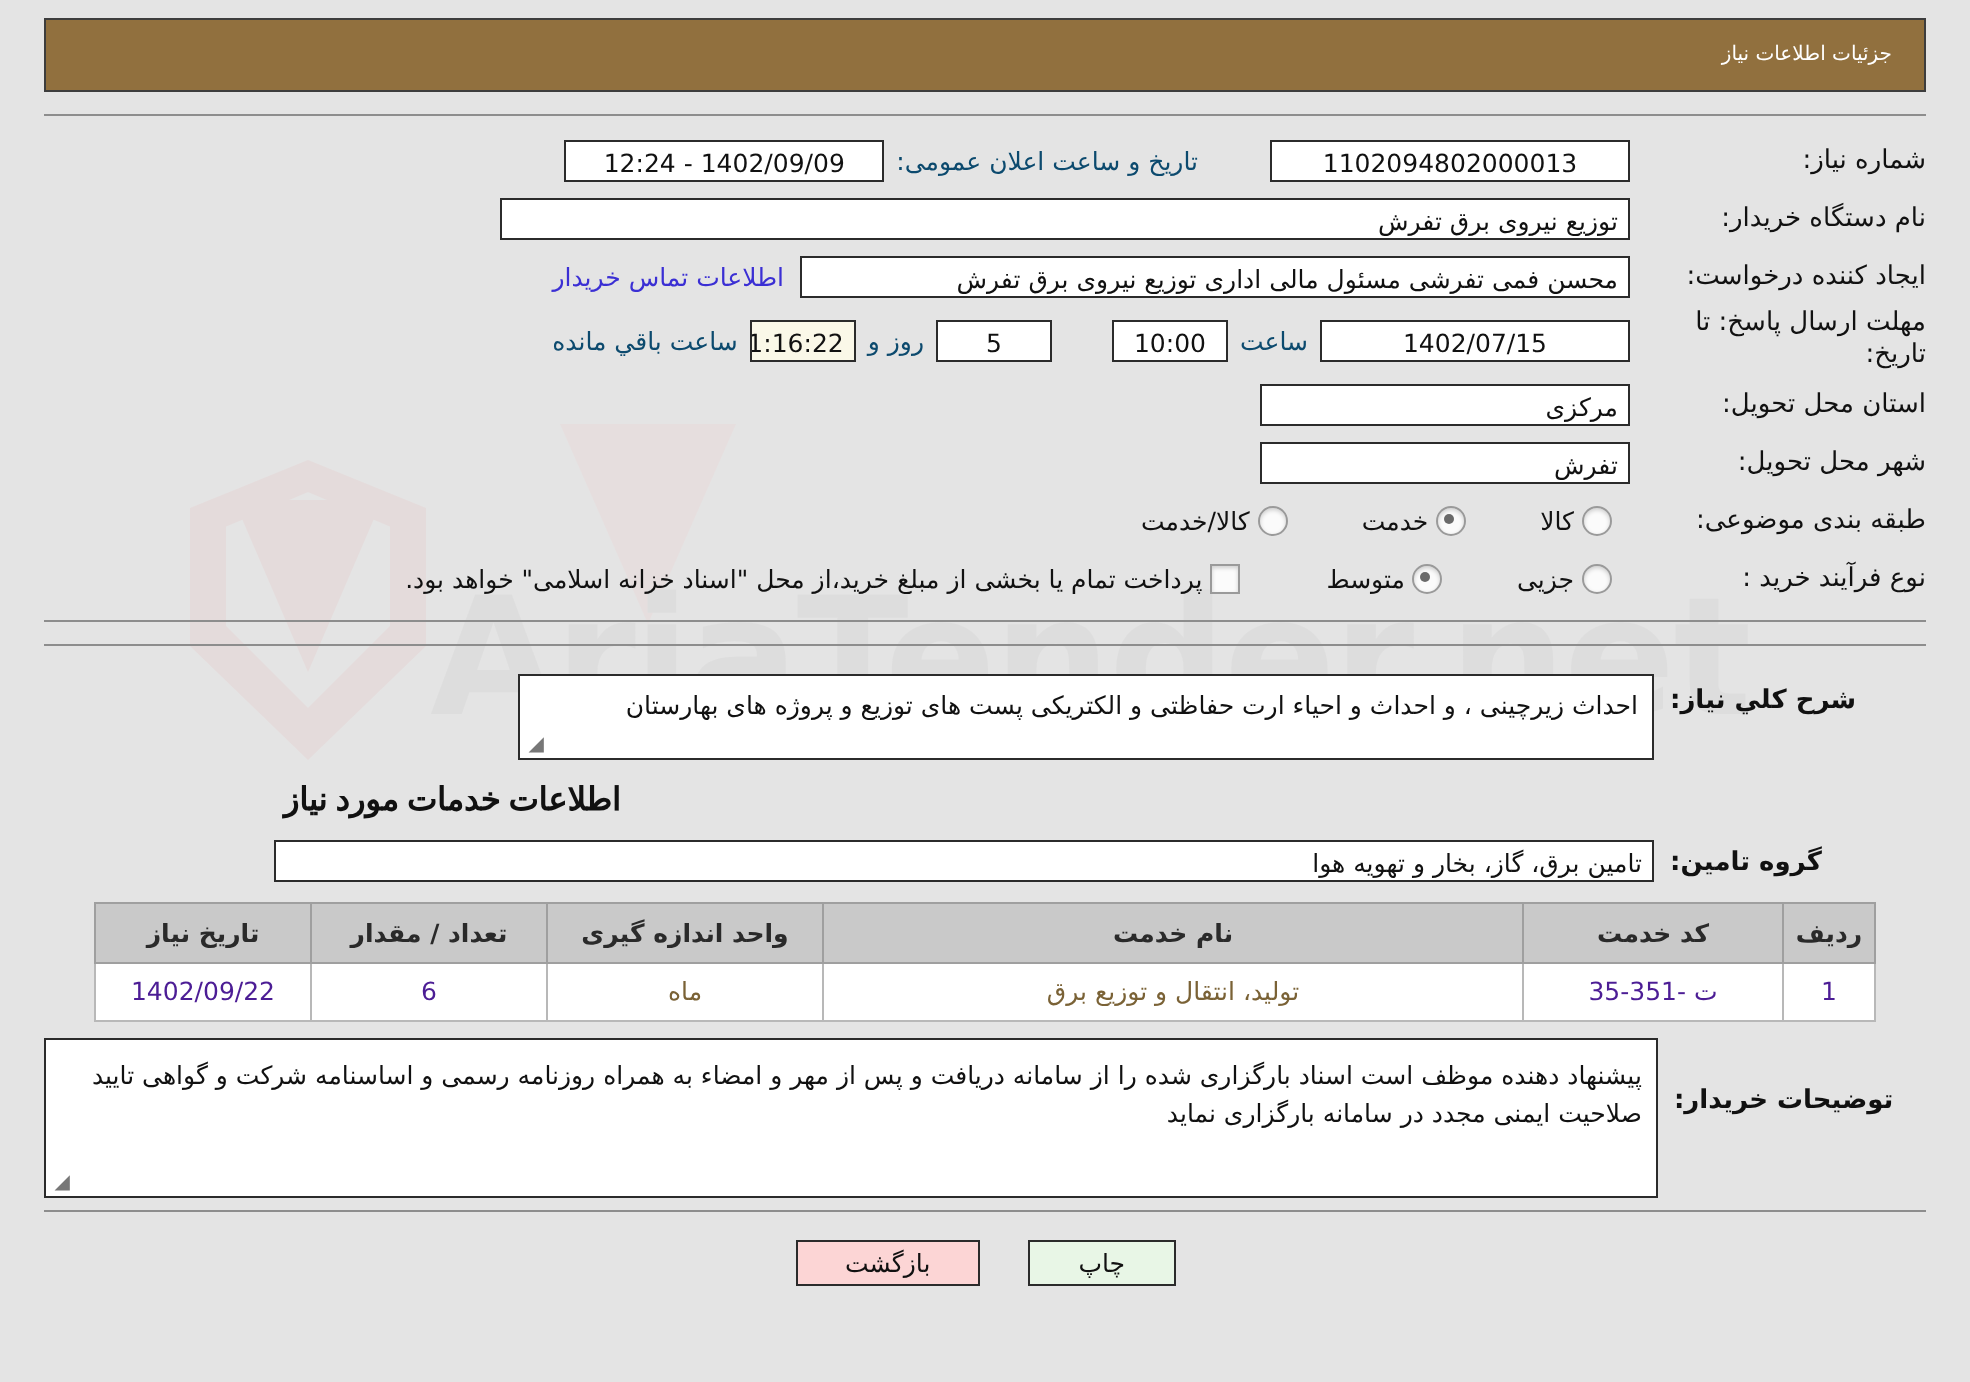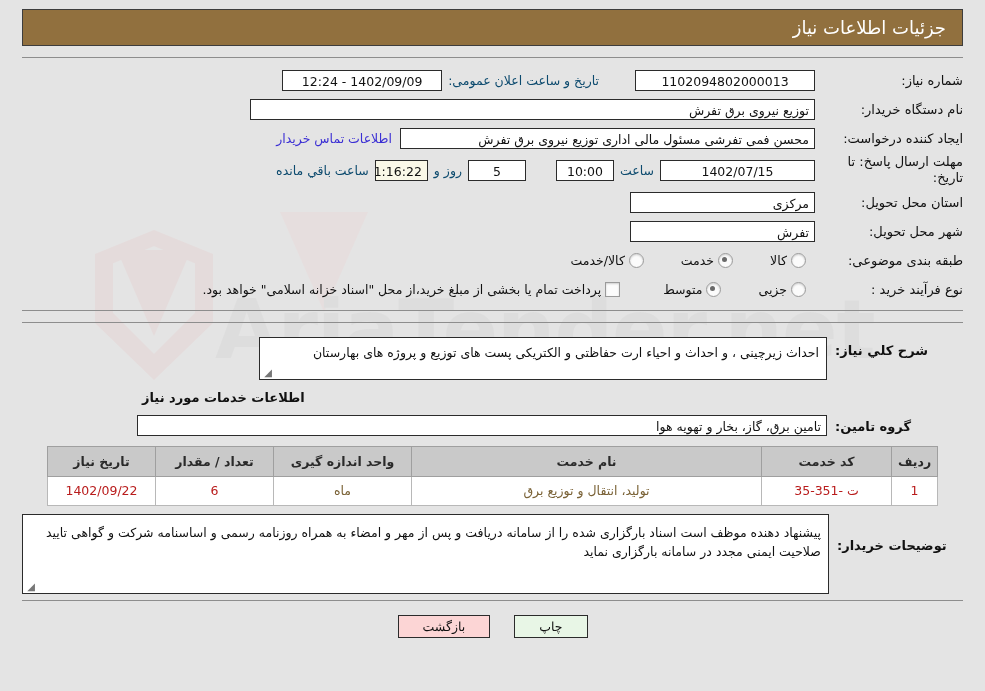--- a/index.html
+++ b/index.html
@@ -89,21 +89,21 @@
     background: #91703e;
     border: 1px solid #3d3d3d;
     box-sizing: border-box;
     display: flex;
     align-items: center;
     justify-content: flex-start;
     padding-right: 16px;
   }
   .titlebar .title {
     color: #ffffff;
-    font-size: 18px;
+    font-size: 10px;
   }
 
   .panel {
     margin: 11px 22px 0 22px;
     border-top: 1px solid #8d8d8d;
     border-bottom: 1px solid #8d8d8d;
     background: transparent;
     padding: 8px 0 6px 0;
     box-sizing: border-box;
   }
@@ -213,26 +213,27 @@
   .ta .grip{
     position:absolute;
     left:2px; bottom:1px;
     width:10px;height:10px;
     color:#777;
     font-size:10px;
     line-height:10px;
   }
 
   .section-head{
-    font-size:13px;
+    font-size:16px;
     font-weight:bold;
     color:#111;
     margin: 10px 0 6px 0;
     padding-left: 120px;
     text-align:left;
+    font-family:Liberation Serif, serif;
   }
 
   
   table.grid {
     border-collapse: collapse;
     margin: 6px auto 0 auto;
     width: 890px;
     font-size: 12.5px;
     table-layout: fixed;
   }
@@ -245,21 +246,21 @@
     font-size: 12.5px;
     text-align: center;
   }
   table.grid td {
     background: #ffffff;
     border: 1px solid #b8b8b8;
     height: 26px;
     text-align: center;
     color: #6b5b3a;
   }
-  table.grid td.num { color:#b91c1c; }
+  table.grid td.num { color:#4c1d95; }
   table.grid td.name { color:#7a6236; }
 
   
   .footer {
     display:flex;
     justify-content:center;
     align-items:center;
     gap: 24px;
     margin-top: 14px;
   }

